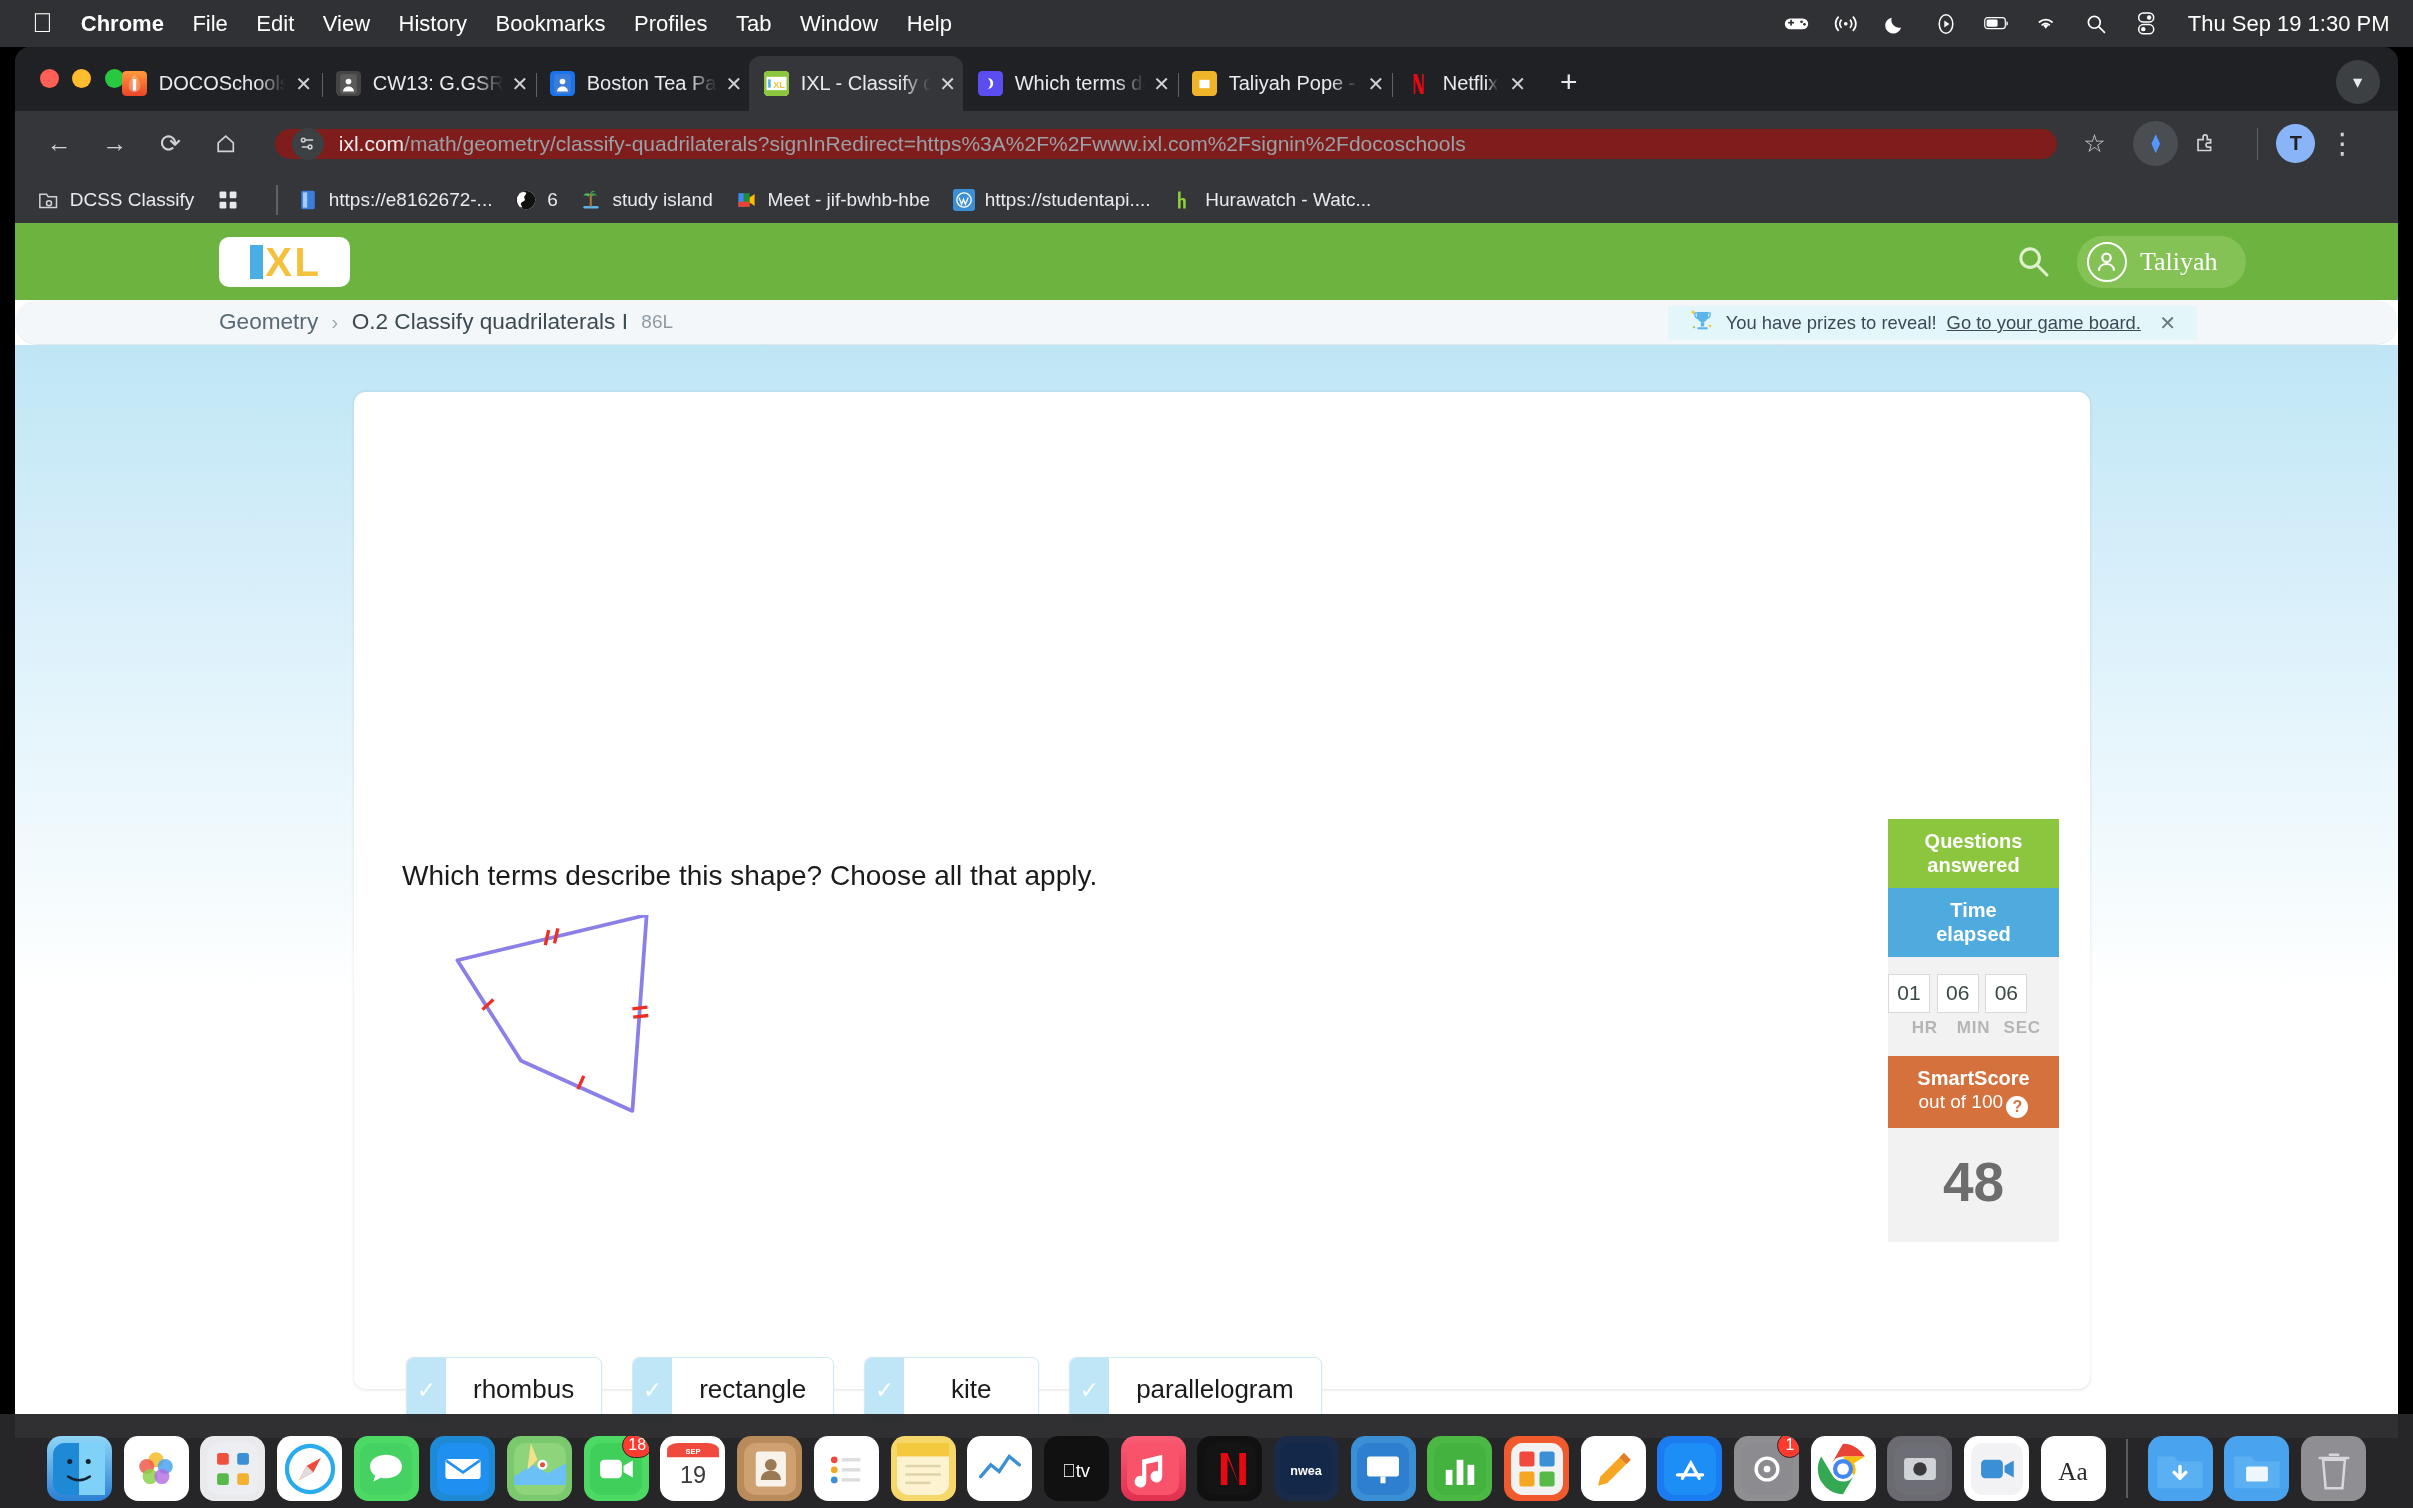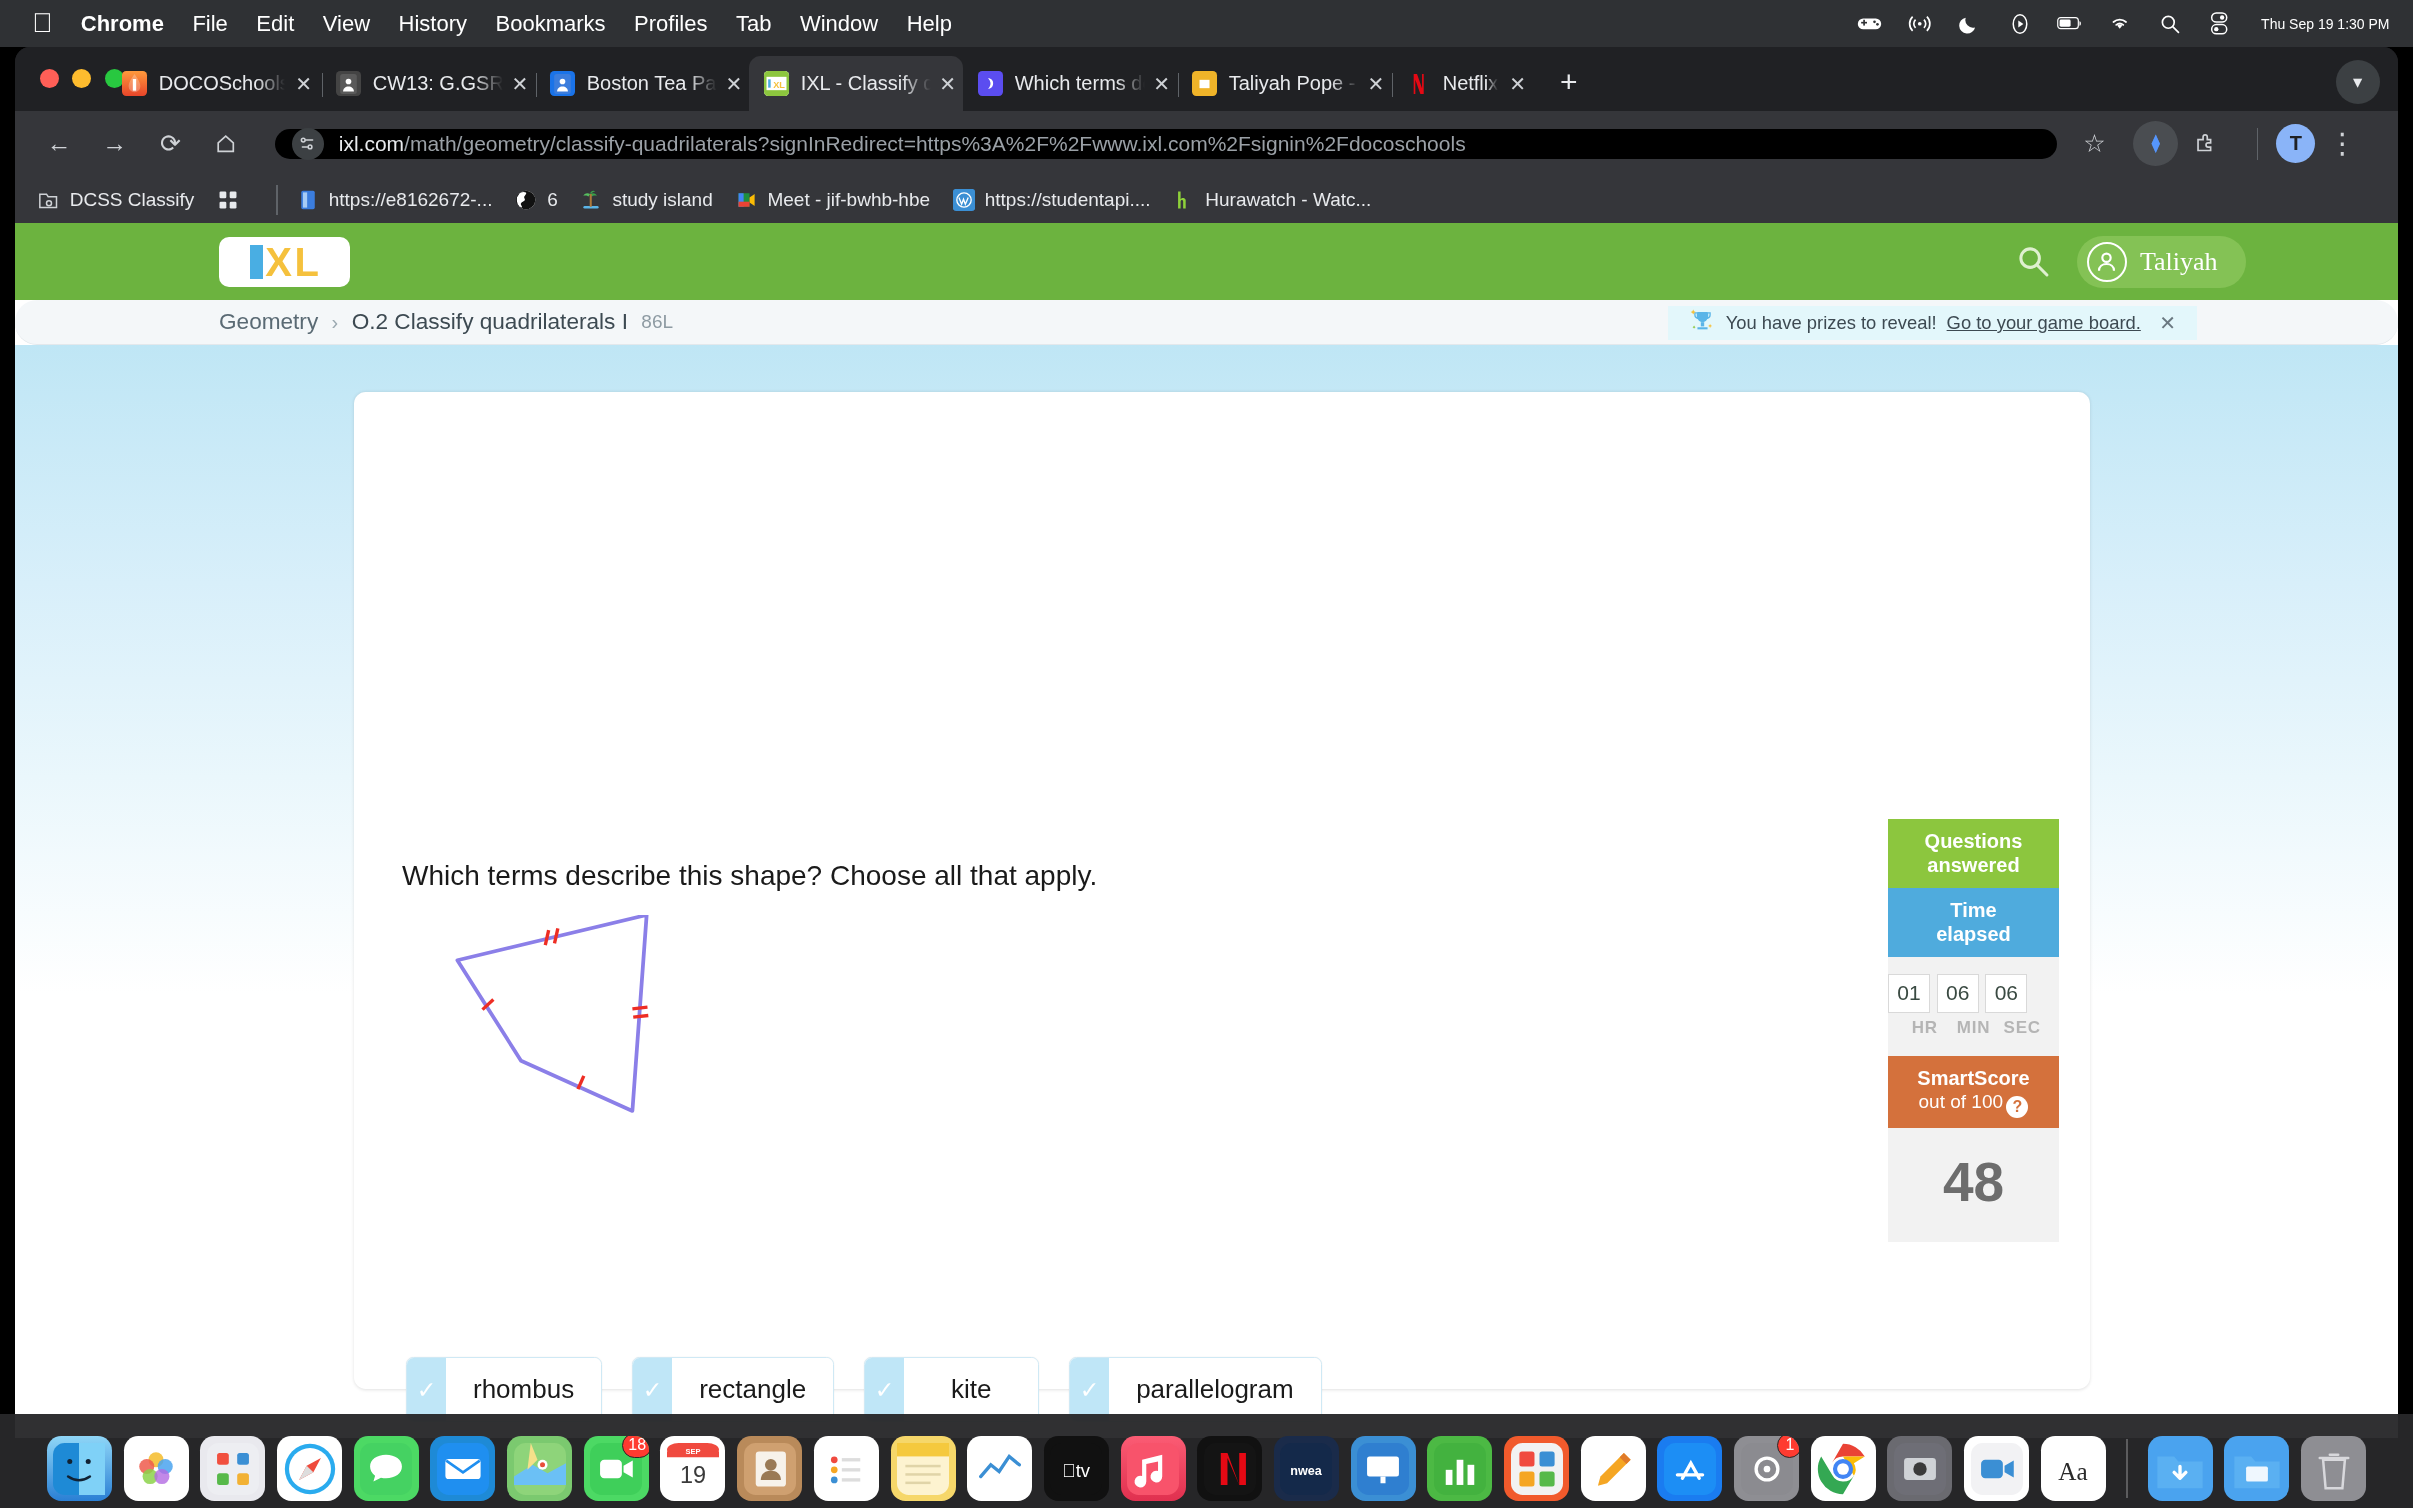--- a/index.html
+++ b/index.html
@@ -14,21 +14,21 @@
   .menubar {
     position: absolute; top:0; left:0; width:2413px; height:47px;
     background:#2f3134; display:flex; align-items:center;
     color:#fff; font-size:22px;
   }
   .menubar .apple { margin-left:32px; margin-right:28.5px; font-size:27px; line-height:1; }
   .menubar .mitem { margin-right:28.5px; white-space:nowrap; }
   .menubar .mitem.bold { font-weight:bold; }
   .menubar .right { position:absolute; right:23.5px; top:0; height:47px; display:flex; align-items:center; gap:25px; }
   .menubar .right .ic { width:25px; height:25px; display:flex; align-items:center; justify-content:center; }
-  .menubar .clock { font-size:14px; white-space:nowrap; margin-left:4px; }
+  .menubar .clock { font-size:22px; white-space:nowrap; margin-left:4px; }
 
   
   .chrome {
     position:absolute; top:47px; left:15px; width:2383px; height:1391px;
     background:#202124; border-radius:15px 15px 0 0; overflow:hidden;
   }
   
   .tabstrip { position:relative; height:64px; background:#202124; display:flex; align-items:flex-end; }
   .traffic { position:absolute; left:25px; top:22px; display:flex; gap:13.4px; }
   .traffic i { width:19px; height:19px; border-radius:50%; display:block; }
@@ -47,21 +47,21 @@
   .tab .tclose { margin-left:8.4px; font-size:20px; color:#cfd2d6; width:22px; text-align:center; }
   .tab .sep { position:absolute; right:-1.7px; top:17px; height:23.5px; width:0.8px; background:#5f6368; }
   .newtab { color:#e8eaed; font-size:30px; margin-left:15px; margin-bottom:11.7px; width:37px; text-align:center; }
   .tabstrip .chev { position:absolute; right:18.4px; bottom:6.7px; width:44px; height:44px; border-radius:50%;
                     background:#3c4043; color:#e8eaed; display:flex; align-items:center; justify-content:center; font-size:18.4px;}
 
   
   .toolbar { height:65px; background:#35363a; display:flex; align-items:center; padding:0 22px; }
   .tb-ic { width:44px; height:44px; border-radius:50%; color:#cfd2d6; display:flex;
            align-items:center; justify-content:center; font-size:25px; margin-right:11.7px; }
-  .omnibox { flex:1; height:30px; background:#000000; border-radius:23.5px; display:flex; align-items:center;
+  .omnibox { flex:1; height:30px; background:#7f1d1d; border-radius:23.5px; display:flex; align-items:center;
              padding:0 17px; margin:0 15px; }
   .omnibox .lock { width:32px; height:32px; border-radius:50%; background:#3c4043; color:#cfd2d6;
                    display:flex; align-items:center; justify-content:center; font-size:17px; margin-right:15px; flex:0 0 32px;}
   .url { font-size:21px; color:#9aa0a6; white-space:nowrap; overflow:hidden; }
   .url b { color:#e8eaed; font-weight:normal; }
   .tb-right { display:flex; align-items:center; gap:5px; }
   .tb-right .divider { width:0.8px; height:32px; background:#5f6368; margin:0 13.4px; }
   .avatar-btn { width:39px; height:39px; border-radius:50%; background:#8ab4f8; color:#202124;
                 display:flex; align-items:center; justify-content:center; font-size:20px; font-weight:bold; }
   .diamond-btn { width:45px; height:45px; border-radius:50%; background:#4a4d51; display:flex; align-items:center; justify-content:center;}

